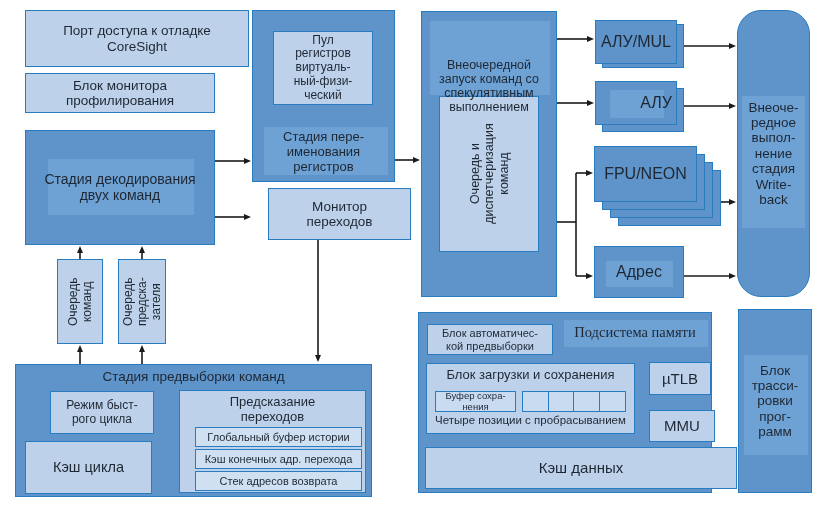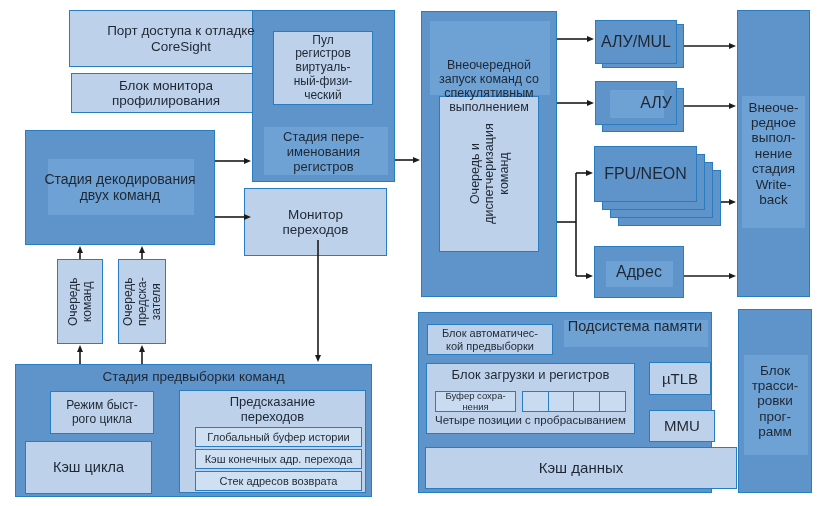--- a/index.html
+++ b/index.html
@@ -21,26 +21,26 @@
   .slots{position:absolute;display:flex;}
   .slot{box-sizing:border-box;width:27px;height:21px;border:1.5px solid #2a7cc0;background:#c9dbf0;margin-left:-1.5px;}
   .slot:first-child{margin-left:0;}
   svg.connectors{position:absolute;left:0;top:0;z-index:3;pointer-events:none;}
 </style>
 </head>
 <body>
 
 <div id="stage">
 
-  <div class="box light center" style="left:25px;top:10px;width:224px;height:57px;margin-left:44px;">
+  <div class="box light center" style="left:25px;top:10px;width:224px;height:57px;">
     <div class="lbl fs135">Порт доступа к отладке
 CoreSight</div>
   </div>
 
-  <div class="box light center" style="left:25px;top:73px;width:190px;height:40px;margin-left:46px;">
+  <div class="box light center" style="left:25px;top:73px;width:190px;height:40px;">
     <div class="lbl fs135">Блок монитора
 профилирования</div>
   </div>
 
   <div class="box medium center" style="left:25px;top:130px;width:190px;height:115px;">
     <div class="panel" style="left:22px;top:28px;width:146px;height:56px;"></div>
     <div class="lbl fs14">Стадия декодирования
 двух команд</div>
   </div>
 
@@ -89,21 +89,21 @@
 виртуаль-
 ный-физи-
 ческий</div>
     </div>
     <div class="panel" style="left:11px;top:116px;width:124px;height:48px;"></div>
     <div class="topTitle fs13" style="top:118px;">Стадия пере-
 именования
 регистров</div>
   </div>
 
-  <div class="box light center" style="left:244px;top:188px;width:143px;height:68px;">
+  <div class="box light center" style="left:268px;top:188px;width:143px;height:52px;">
     <div class="lbl fs135">Монитор
 переходов</div>
   </div>
 
   <div class="box medium" style="left:421px;top:11px;width:136px;height:286px;">
     <div class="panel" style="left:8px;top:9px;width:120px;height:74px;"></div>
     <div class="topTitle fs125" style="top:10px;margin-top:36px;">Внеочередной
 запуск команд со
 спекулятивным
 выполнением</div>
@@ -132,42 +132,42 @@
   <div class="box medium" style="left:602px;top:154px;width:103px;height:56px;"></div>
   <div class="box medium center" style="left:594px;top:146px;width:103px;height:56px;">
     <div class="lbl fs16">FPU/NEON</div>
   </div>
 
   <div class="box medium center" style="left:594px;top:246px;width:90px;height:52px;">
     <div class="panel" style="left:11px;top:14px;width:67px;height:26px;"></div>
     <div class="lbl fs16">Адрес</div>
   </div>
 
-  <div class="box medium center" style="left:737px;top:10px;width:73px;height:287px;">
+  <div class="box medium center" style="left:737px;top:10px;width:73px;height:287px;border-radius:24px;">
     <div class="panel" style="left:4px;top:85px;width:63px;height:132px;"></div>
     <div class="lbl fs135">Внеоче-
 редное
 выпол-
 нение
 стадия
 Write-
 back</div>
   </div>
 
   <div class="box medium" style="left:418px;top:312px;width:294px;height:181px;">
     <div class="panel" style="left:145px;top:7px;width:144px;height:27px;"></div>
-    <div class="topTitle fs145" style="left:145px;right:5px;top:5px;">Подсистема памяти</div>
+    <div class="topTitle fs145" style="left:145px;right:5px;top:11px;font-family:Liberation Serif, serif;">Подсистема памяти</div>
 
     <div class="box light center" style="left:8px;top:11px;width:126px;height:31px;">
       <div class="lbl fs11">Блок автоматичес-
 кой предвыборки</div>
     </div>
 
     <div class="box light" style="left:7px;top:50px;width:209px;height:71px;">
-      <div class="topTitle fs13" style="top:3px;">Блок загрузки и регистров</div>
+      <div class="topTitle fs13" style="top:3px;">Блок загрузки и сохранения</div>
       <div class="box center" style="left:8px;top:27px;width:81px;height:21px;background:#c9dbf0;border-width:1.5px;">
         <div class="lbl fs9">Буфер сохра-
 нения</div>
       </div>
       <div class="slots" style="left:95px;top:27px;">
         <div class="slot"></div>
         <div class="slot"></div>
         <div class="slot"></div>
         <div class="slot"></div>
       </div>

